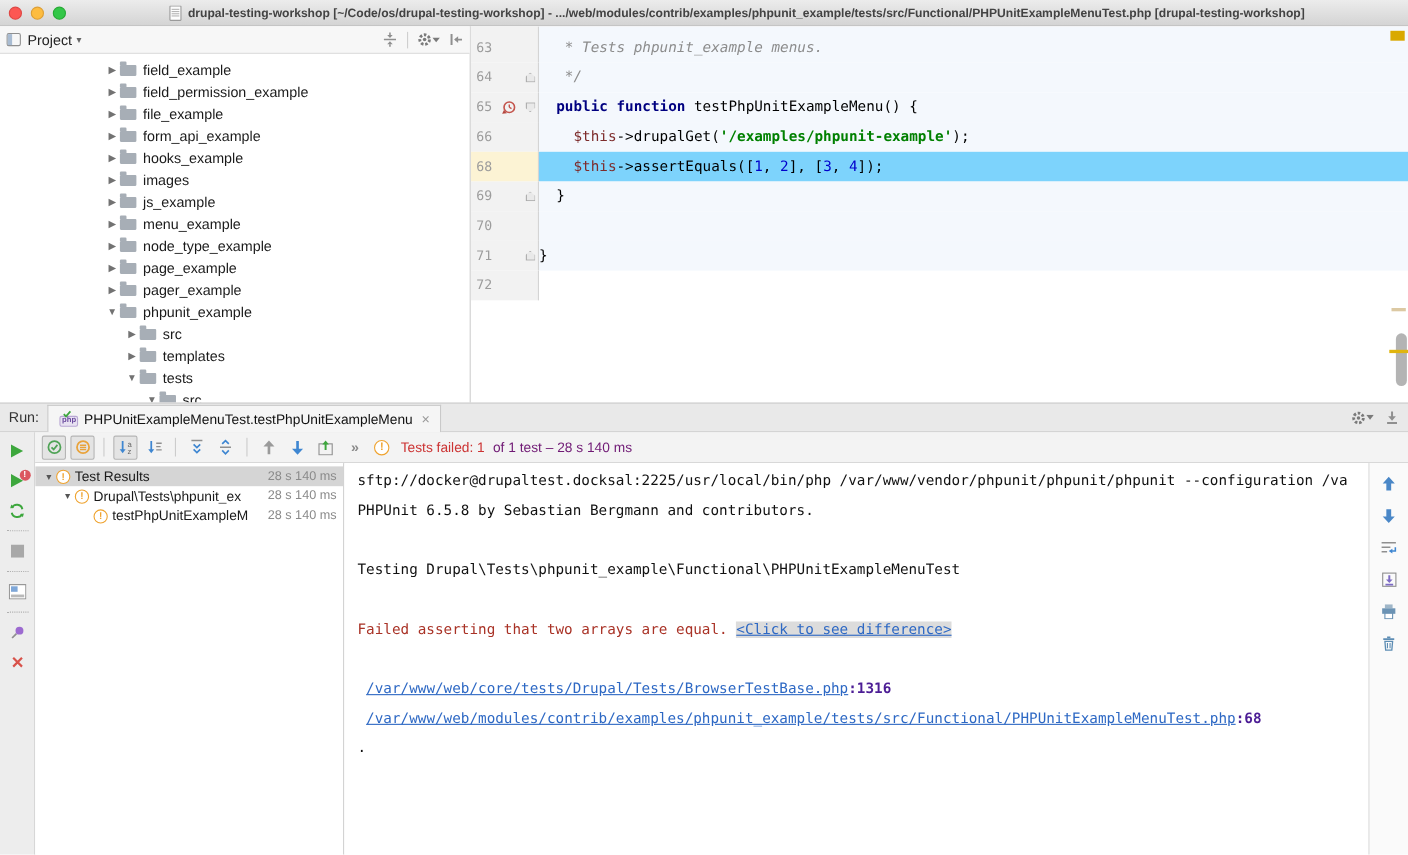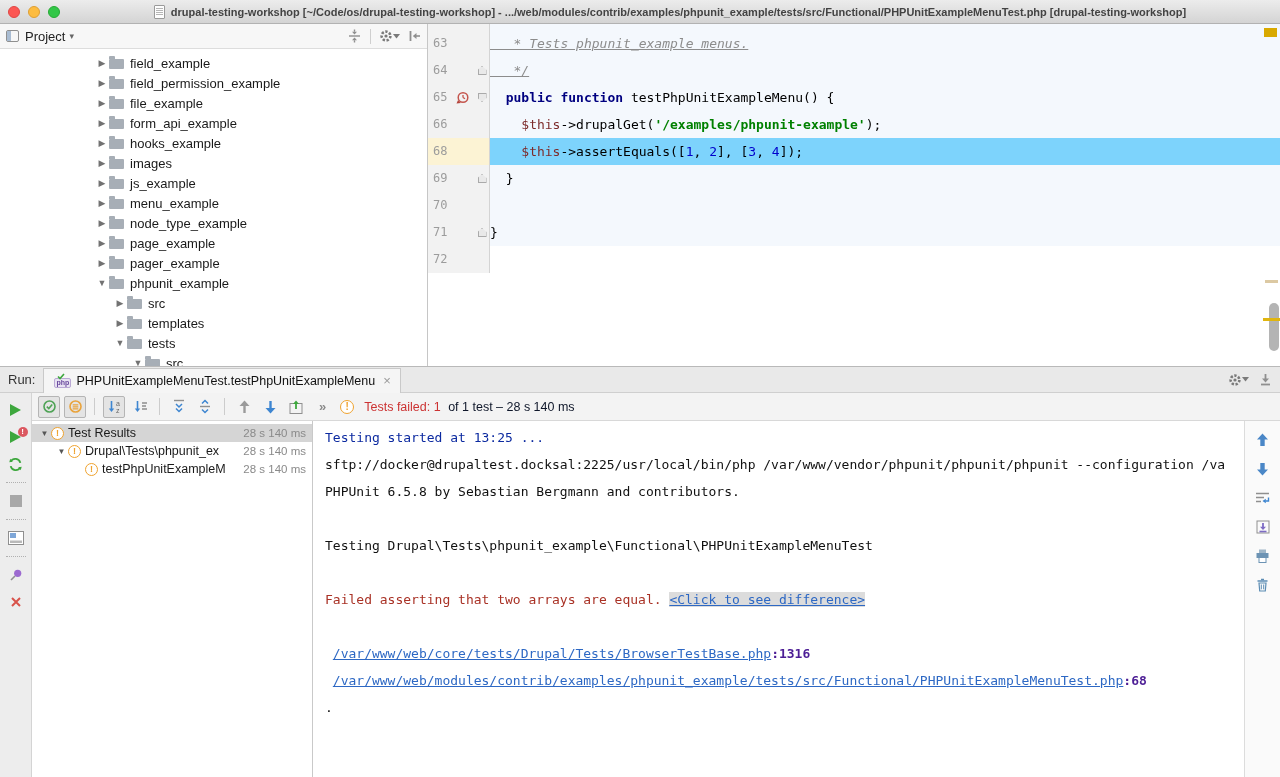--- a/index.html
+++ b/index.html
@@ -45,21 +45,21 @@
   .g-num { width:26px; padding-left:5px; flex:none; }
   .g-marker { width:17px; flex:none; display:flex; align-items:center; justify-content:center; }
   .g-fold { width:14px; flex:none; margin-left:auto; display:flex; align-items:center; justify-content:center; }
   .fold { width:9px; height:9px; background:#e9e9e9; border:1px solid #aaa; }
   .fold.up   { clip-path:polygon(50% 0,100% 45%,100% 100%,0 100%,0 45%); }
   .fold.down { clip-path:polygon(0 0,100% 0,100% 55%,50% 100%,0 55%); }
   .code-cell { flex:1; white-space:pre; }
   .code-row.blue  .code-cell { background:#f4f8fd; }
   .code-row.cream .code-cell { background:#7dd3fc; }
   .code-row.cream .gutter-cell { background:#fcf3d4; }
-  .tk-comment { color:#8c8c8c; font-style:italic;text-decoration:underline; }
+  .tk-comment { color:#8c8c8c; font-style:italic; }
   .tk-keyword { color:#000080; font-weight:bold; }
   .tk-plain { color:#000; }
   .tk-var { color:#7d2c2c; }
   .tk-string { color:#008000; font-weight:bold; }
   .tk-number { color:#0000cc; }
   .tk-deprecated { color:#000; text-decoration:line-through; background:#f1e6bb; box-shadow:0 -2px 0 #f1e6bb, 0 2px 0 #f1e6bb; }
   .stripe-square { position:absolute; right:3px; top:4px; width:13px; height:9px; background:#d9a900; }
   .stripe-tick { position:absolute; right:2px; top:256px; width:13px; height:3px; background:#dcc9a3; }
   .sb-thumb { position:absolute; right:1px; top:279px; width:10px; height:48px; background:rgba(130,130,130,.6); border-radius:5px; }
   .sb-warnline { position:absolute; right:0; top:294px; width:17px; height:3px; background:#e0b50f; }
@@ -83,21 +83,21 @@
   .badge-excl { position:absolute; right:0; top:2px; width:10px; height:10px; border-radius:50%; background:#db5860; color:#fff; font-size:8px; font-weight:bold; line-height:10px; text-align:center; }
 
   .run-right { flex:1; display:flex; flex-direction:column; min-width:0; }
   .run-toolbar { height:28px; flex:none; background:#f3f3f3; border-bottom:1px solid #d8d8d8; display:flex; align-items:center; padding:0 6px; gap:4px; }
   .tb-btn { width:22px; height:22px; display:flex; align-items:center; justify-content:center; background:none; border:1px solid transparent; border-radius:2px; }
   .tb-btn.pressed { border-color:#b5b5b5; background:#e4e4e4; }
   .tb-sep { width:1px; height:17px; background:#cccccc; margin:0 4px; }
   .tb-overflow { color:#8a8a8a; font-size:13px; font-weight:bold; margin:0 10px 0 8px; }
   .warn-ic { width:14px; height:14px; border-radius:50%; border:1.5px solid #efa32f; background:#fff; color:#efa32f; font-weight:bold; font-size:10px; line-height:11px; text-align:center; flex:none; }
   .status-failed { color:#cc3333; font-size:12.5px; margin-left:6px; }
-  .status-rest { color:#0f172a; font-size:12.5px; white-space:pre; }
+  .status-rest { color:#701a75; font-size:12.5px; white-space:pre; }
 
   .run-content { flex:1; display:flex; min-height:0; }
   #test-tree { width:281px; flex:none; border-right:1px solid #c9c9c9; background:#fff; padding-top:3px; overflow:hidden; }
   .tt-row { height:18px; display:flex; align-items:center; font-size:12.5px; white-space:nowrap; }
   .tt-row.selected { background:#d5d5d5; }
   .tt-arrow { width:13px; font-size:8px; color:#555; text-align:center; flex:none; }
   .tt-label { margin-left:4px; overflow:hidden; text-overflow:clip; flex:1; }
   .tt-dur { color:#8a8a8a; font-size:11.5px; padding-right:6px; flex:none; }
 
   .console-wrap { flex:1; display:flex; min-width:0; }
@@ -516,21 +516,20 @@
             </div>
             <div class="tt-row" style="padding-left: 40px;">
               <span class="tt-arrow"></span>
               <span class="warn-ic" style="width: 13px; height: 13px; font-size: 9px; line-height: 10px;">!</span>
               <span class="tt-label">testPhpUnitExampleM</span>
               <span class="tt-dur">28 s 140 ms</span>
             </div>
           </div>
         <div class="console-wrap">
           <div id="console">
-              <div class="con-row"><span class="cs-info">Testing started at 13:25 ...</span></div>
               <div class="con-row"><span class="cs-plain">sftp://docker@drupaltest.docksal:2225/usr/local/bin/php /var/www/vendor/phpunit/phpunit/phpunit --configuration /va</span></div>
               <div class="con-row"><span class="cs-plain">PHPUnit 6.5.8 by Sebastian Bergmann and contributors.</span></div>
               <div class="con-row"></div>
               <div class="con-row"><span class="cs-plain">Testing Drupal\Tests\phpunit_example\Functional\PHPUnitExampleMenuTest</span></div>
               <div class="con-row"></div>
               <div class="con-row"><span class="cs-error">Failed asserting that two arrays are equal. </span><span class="cs-linkchip">&lt;Click to see difference&gt;</span></div>
               <div class="con-row"></div>
               <div class="con-row"><span class="cs-plain"> </span><span class="cs-link">/var/www/web/core/tests/Drupal/Tests/BrowserTestBase.php</span><span class="cs-lineref">:1316</span></div>
               <div class="con-row"><span class="cs-plain"> </span><span class="cs-link">/var/www/web/modules/contrib/examples/phpunit_example/tests/src/Functional/PHPUnitExampleMenuTest.php</span><span class="cs-lineref">:68</span></div>
               <div class="con-row"><span class="cs-plain">.</span></div>

